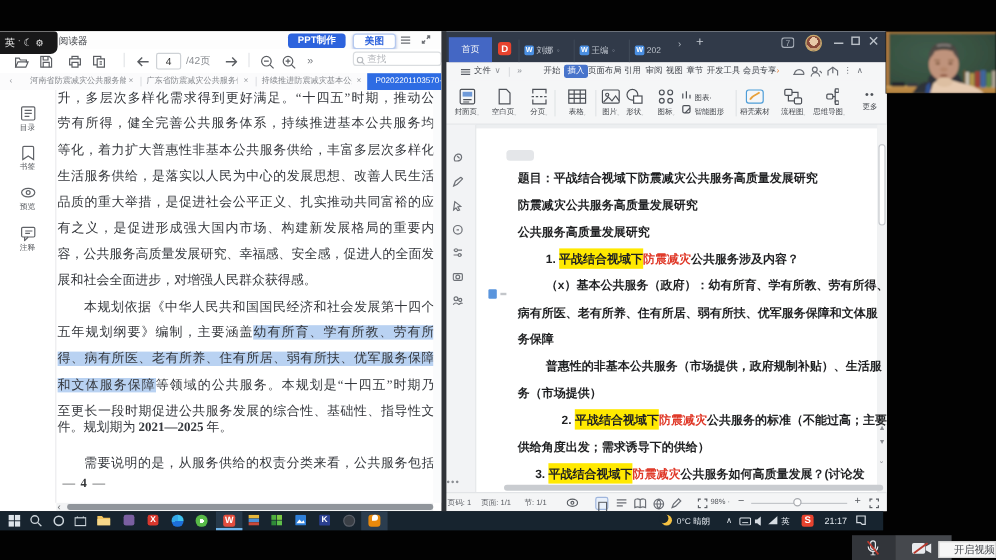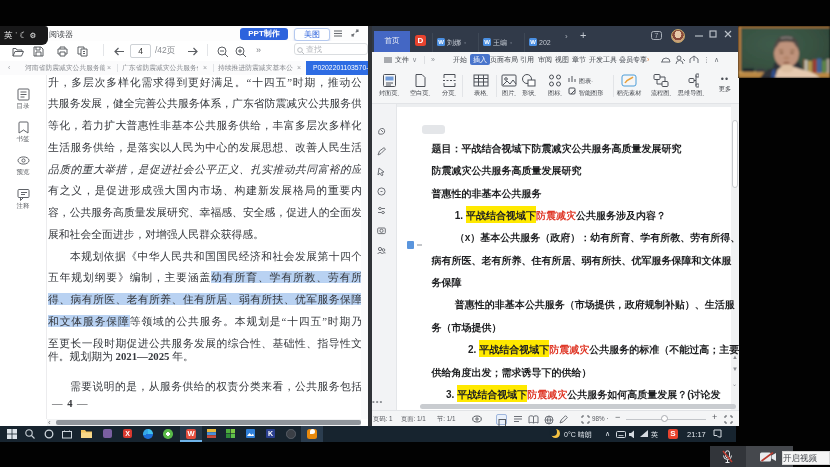--- a/index.html
+++ b/index.html
@@ -6,21 +6,21 @@
   font-family:"Liberation Sans",sans-serif;filter:blur(0.38px);}
 #stage *{box-sizing:border-box;}
 .abs{position:absolute;}
 
 #pdf{left:0;top:26px;width:368px;height:400px;background:#fff;overflow:hidden;}
 #pdf .titlebar{position:absolute;left:0;top:0;width:368px;height:15px;background:#fdfdfd;}
 #pdf .ttext{position:absolute;left:49px;top:3px;font-size:8px;color:#3c3f44;}
 .bluebtn{position:absolute;left:240px;top:2px;width:48px;height:12px;background:#2d63dd;border-radius:3px;
   color:#fff;font-size:8px;font-weight:bold;text-align:center;line-height:12px;}
 .mtbtn{position:absolute;left:294px;top:1.5px;width:36px;height:13px;background:#fff;border:1px solid #b5c9ef;border-radius:3px;
-  color:#2d63dd;font-size:8px;font-weight:normal;text-align:center;line-height:11px;box-shadow:0 1px 2px rgba(120,140,200,.35);}
+  color:#2d63dd;font-size:8px;font-weight:bold;text-align:center;line-height:11px;box-shadow:0 1px 2px rgba(120,140,200,.35);}
 .ime{position:absolute;left:0;top:0;width:48px;height:19px;background:#181819;border-radius:0 3px 6px 0;
   color:#e8e8e8;font-size:8.5px;line-height:19px;padding-left:4px;z-index:5;}
 
 #pdf .toolbar{position:absolute;left:0;top:15px;width:368px;height:20px;background:#fff;}
 .pgbox{position:absolute;left:130px;top:3px;width:21px;height:14px;border:1px solid #ced2d6;border-radius:2px;
  background:#fff;font-size:8.5px;color:#333;text-align:center;line-height:13px;}
 .pgtot{position:absolute;left:155px;top:4px;font-size:8.5px;color:#8a8d92;}
 .tsep{position:absolute;top:3px;width:1px;height:12px;background:#e3e5e8;}
 .srch{position:absolute;left:294px;top:2px;width:74px;height:12px;border:1px solid #dadde0;border-radius:3px;background:#fff;
  font-size:8px;color:#b4b7bb;line-height:11px;padding-left:11px;}
@@ -176,24 +176,24 @@
             <circle cx="6.5" cy="6.5" r="1.6"></circle>
           </svg>预览</div>
     <div class="sbitem" style="top:113px"><svg width="13" height="13" fill="none" stroke="#606368" stroke-width="1">
             <rect x="1" y="1.5" width="11" height="8" rx="1"></rect>
             <path d="M3.5 9.5v3l3-3"></path>
             <path d="M4 4.5h6M4 6.5h4"></path>
           </svg>注释</div>
   </div>
   <div id="pdftext">
 <div class="pline" style="top:45.6px;">升，多层次多样化需求得到更好满足。“十四五”时期，推动公</div>
-<div class="pline" style="top:67.4px;">共服务发展，健全完善公共服务体系，广东省防震减灾公共服务供</div>
+<div class="pline" style="top:67.4px;">劳有所得，健全完善公共服务体系，持续推进基本公共服务均</div>
 <div class="pline" style="top:89.1px;">等化，着力扩大普惠性非基本公共服务供给，丰富多层次多样化</div>
 <div class="pline" style="top:110.9px;">生活服务供给，是落实以人民为中心的发展思想、改善人民生活</div>
-<div class="pline" style="top:132.6px;font-style:italic;">品质的重大举措，是促进社会公平正义、扎实推动共同富裕的应</div>
+<div class="pline" style="top:132.6px;">品质的重大举措，是促进社会公平正义、扎实推动共同富裕的应</div>
 <div class="pline" style="top:154.4px;">有之义，是促进形成强大国内市场、构建新发展格局的重要内</div>
 <div class="pline" style="top:176.2px;">容，公共服务高质量发展研究、幸福感、安全感，促进人的全面发</div>
 <div class="pline pnojust" style="top:197.9px;">展和社会全面进步，对增强人民群众获得感。</div>
 <div class="pline" style="top:219.7px;padding-left:22px;">本规划依据《中华人民共和国国民经济和社会发展第十四个</div>
 <div class="pline" style="top:241.4px;">五年规划纲要》编制，主要涵盖<span class="hl">幼有所育、学有所教、劳有所</span></div>
 <div class="pline" style="top:263.2px;"><span class="hl">得、病有所医、老有所养、住有所居、弱有所扶、优军服务保障</span></div>
 <div class="pline" style="top:285.0px;"><span class="hl">和文体服务保障</span>等领域的公共服务。本规划是“十四五”时期乃</div>
 <div class="pline" style="top:306.7px;">至更长一段时期促进公共服务发展的综合性、基础性、指导性文</div>
 <div class="pline pnojust" style="top:320px;">件。规划期为 <b>2021—2025</b> 年。</div>
 <div class="pline" style="top:350.2px;padding-left:22px;">需要说明的是，从服务供给的权责分类来看，公共服务包括</div>
@@ -396,21 +396,21 @@
     <div class="wpage"></div>
     <div class="wvsb">
           <div class="wvthumb"></div>
 <div style="position:absolute;left:1px;top:250px;font-size:6px;color:#8a8d92">▲</div>
 <div style="position:absolute;left:1px;top:262px;font-size:6px;color:#8a8d92">▼</div>
 <div style="position:absolute;left:1px;top:276px;font-size:6px;color:#8a8d92">⌄</div>
         </div>
     <div id="wpstext" style="position:absolute;left:0;top:0">
 <div class="wline" style="top:37.8px;left:63.5px">题目：平战结合视域下防震减灾公共服务高质量发展研究</div>
 <div class="wline" style="top:60.3px;left:63.5px">防震减灾公共服务高质量发展研究</div>
-<div class="wline" style="top:82.5px;left:63.5px">普惠性的非基本公共服务</div>
+<div class="wline" style="top:82.5px;left:63.5px">公共服务高质量发展研究</div>
 <div class="wline" style="top:104.7px;left:86.8px">1. <span class="yhl">平战结合视域下</span><span class="red">防震减灾</span>公共服务涉及内容？</div>
 <div class="wline" style="top:127.1px;left:86.8px">（x）基本公共服务（政府）：幼有所育、学有所教、劳有所得、</div>
 <div class="wline" style="top:149.5px;left:63.5px">病有所医、老有所养、住有所居、弱有所扶、优军服务保障和文体服</div>
 <div class="wline" style="top:171.9px;left:63.5px">务保障</div>
 <div class="wline" style="top:194.3px;left:86.8px">普惠性的非基本公共服务（市场提供，政府规制补贴）、生活服</div>
 <div class="wline" style="top:216.7px;left:63.5px">务（市场提供）</div>
 <div class="wline" style="top:239.1px;left:100px">2. <span class="yhl">平战结合视域下</span><span class="red">防震减灾</span>公共服务的标准（不能过高；<span class="xb">主要从</span></div>
 <div class="wline" style="top:261.5px;left:63.5px"><span class="xb">供给角度出发</span>；需求诱导下的供给）</div>
 <div class="wline" style="top:283.9px;left:78px">3. <span class="yhl">平战结合视域下</span><span class="red">防震减灾</span>公共服务如何高质量发展？(讨论发</div>
 <div style="position:absolute;left:54px;top:21px;width:23px;height:9px;background:#e4e6e9;border-radius:3px"></div>
@@ -615,16 +615,16 @@
           <rect x="3.5" y="0.8" width="4" height="7" rx="2"></rect>
           <path d="M1.5 5.5a4 4 0 008 0M5.5 10v2.5M3.5 12.5h4"></path>
         </g>
         <line x1="1" y1="1" x2="10" y2="12" stroke="#c03a2e" stroke-width="1.4"></line>
       </svg>
   <svg style="position:absolute;left:50px;top:6px" width="17" height="10">
         <rect x="0" y="0.5" width="11" height="9" rx="1.5" fill="#e8eaed"></rect>
         <path d="M11.5 3.5L16 1v8l-4.5-2.5z" fill="#e8eaed"></path>
         <line x1="1.5" y1="9" x2="13" y2="0.5" stroke="#b8392e" stroke-width="1.6"></line>
       </svg>
-  <div style="position:absolute;left:72px;top:4.5px;width:48px;height:14px;background:#f6f6f6;border:1px solid #d8d8d8;color:#45484d;font-size:8.5px;text-align:left;line-height:13px">开启视频</div>
+  <div style="position:absolute;left:72px;top:4.5px;width:48px;height:14px;background:#f6f6f6;border:1px solid #d8d8d8;color:#45484d;font-size:8.5px;text-align:right;line-height:13px">开启视频</div>
 </div>
 
 </div>
 
 </body></html>

